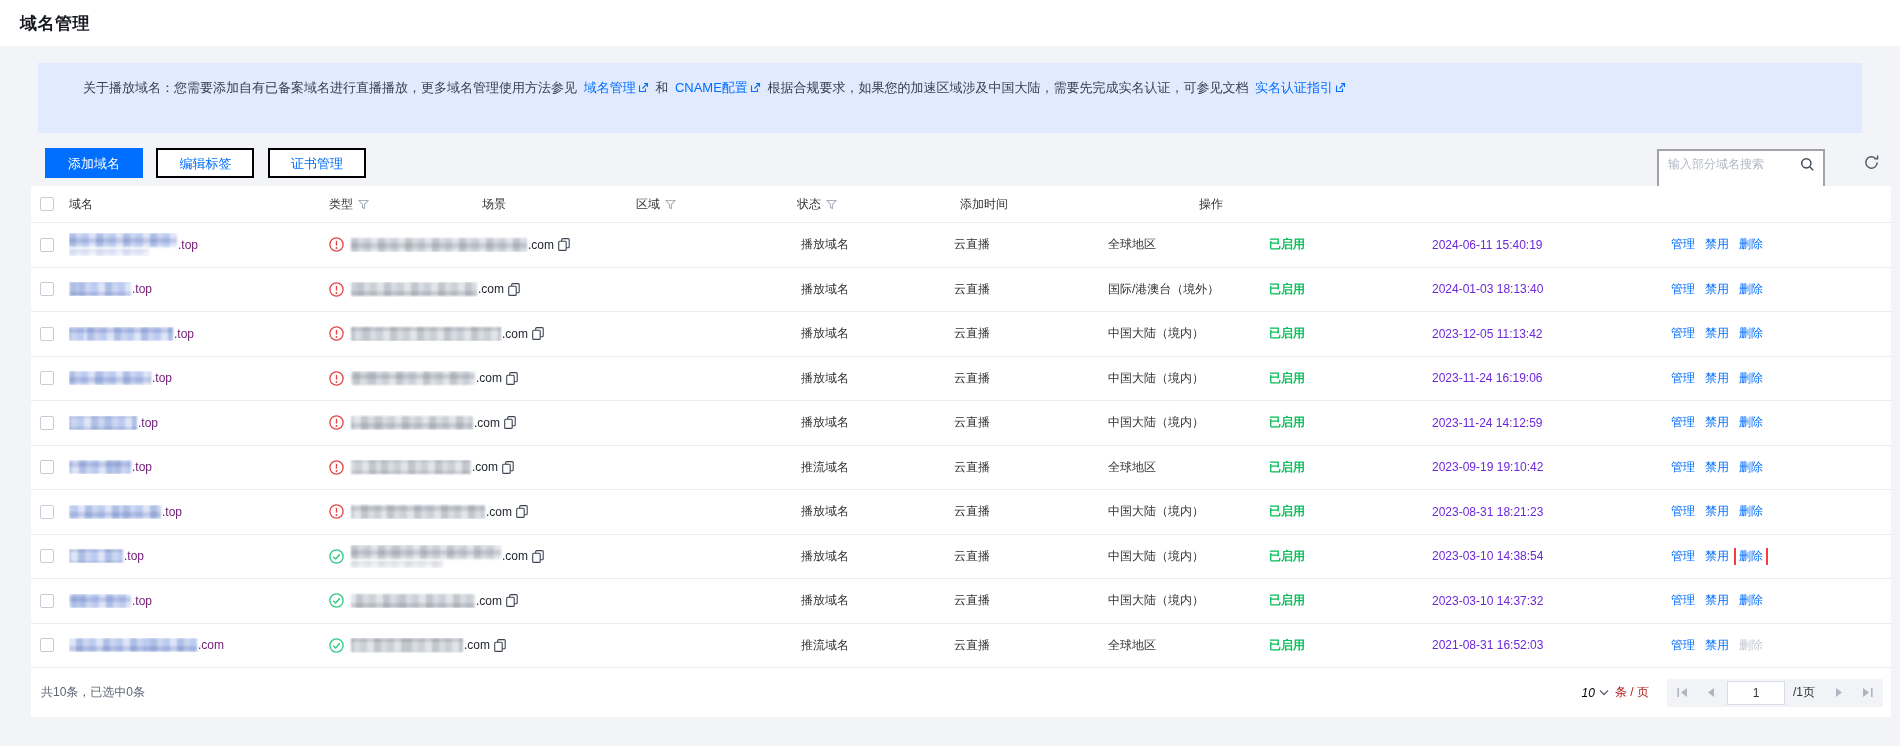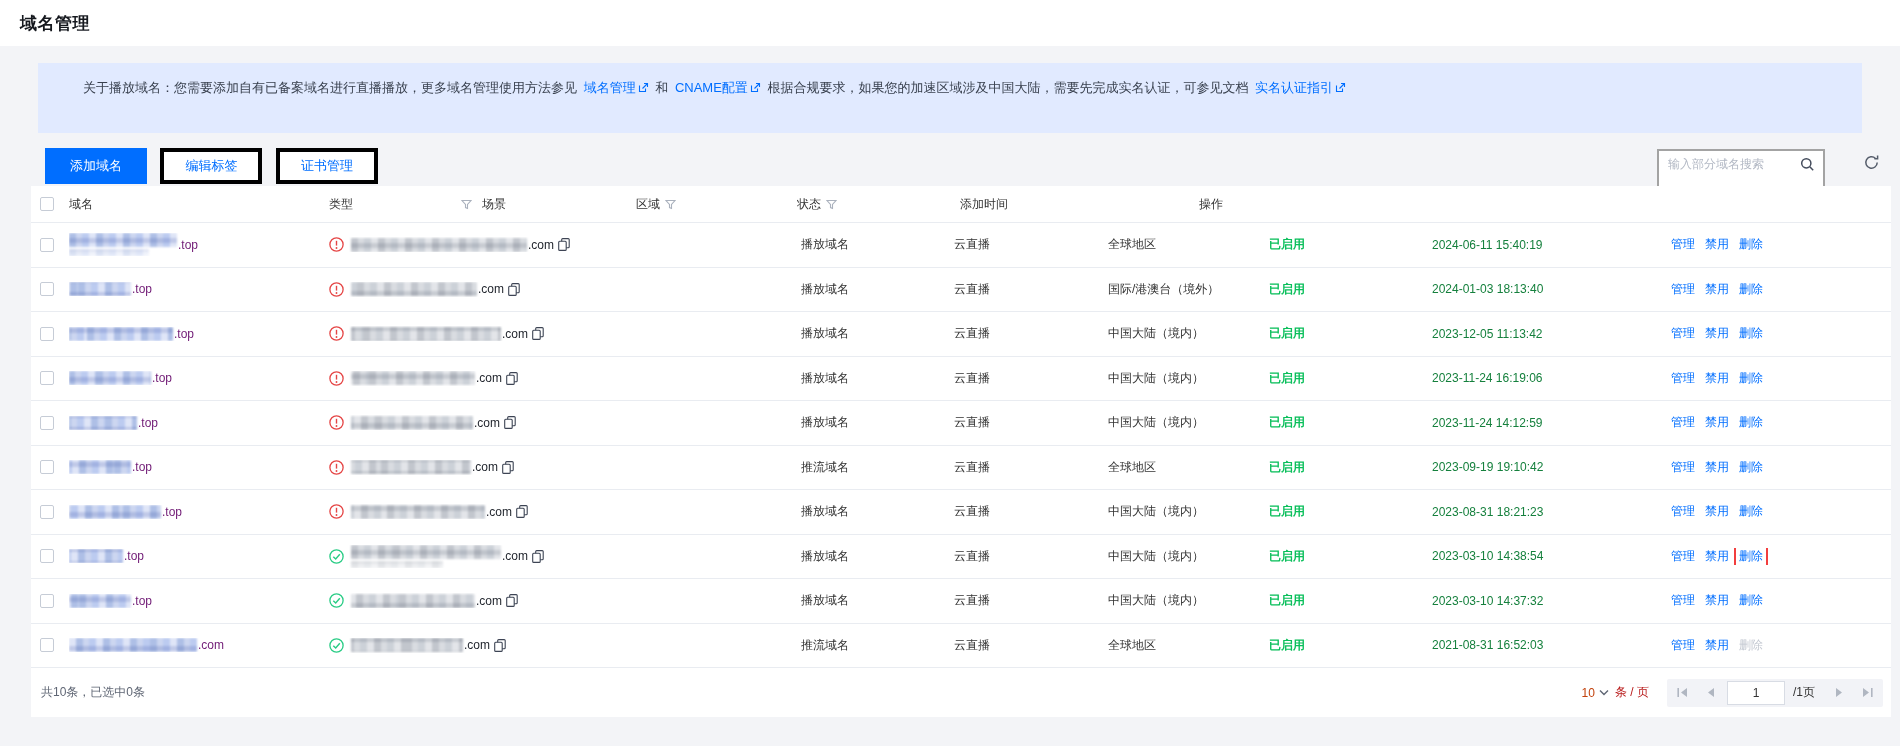--- a/index.html
+++ b/index.html
@@ -9,66 +9,66 @@
   .content { height:700px; background:#f3f4f7; position:relative; }
 
   
   .banner { position:absolute; left:38px; right:38px; top:17px; height:70px; background:#e1eaff; padding:15px 20px 0 45px; font-size:13px; color:#39414f; }
   .b-line { line-height:20px; white-space:nowrap; }
   .b-link { color:#006eff; text-decoration:none; cursor:pointer; margin:0 3px; }
   .ext-ic { display:inline-block; vertical-align:-1px; margin-left:2px; }
 
   
   .toolbar { position:absolute; top:102px; left:45px; right:20px; height:30px; }
-  .btn { display:inline-block; height:36px; padding:0 21px; margin-right:9px; font-size:13px; line-height:28px; border:4px solid #000000; background:#fff; color:#006eff; cursor:pointer; font-family:inherit; }
+  .btn { display:inline-block; height:30px; padding:0 21px; margin-right:9px; font-size:13px; line-height:28px; border:2px solid #000000; background:#fff; color:#006eff; cursor:pointer; font-family:inherit; }
   .btn.primary { background:#006eff; border-color:#006eff; color:#fff; }
   .search { position:absolute; right:55px; top:1px; width:168px; height:44px; background:#fff; border:2px solid #a3a3a3; }
   .search input { width:128px; height:26px; border:0; outline:none; padding:0 0 0 9px; font-size:12px; color:#333; font-family:inherit; }
   .search input::placeholder { color:#b2b8c4; }
   .search .mag { position:absolute; right:8px; top:6px; cursor:pointer; }
   .refresh { position:absolute; right:0; top:6px; cursor:pointer; }
 
   
   .card { position:absolute; top:140px; left:31px; width:1860px; background:#fff; }
   .tr { display:flex; align-items:center; height:44.5px; border-top:1px solid #e9ecf1; }
   .thead { display:flex; align-items:center; height:36px; border-top:none; color:#8a93a3; font-size:12px; }
   .td { display:flex; align-items:center; padding-right:10px; font-size:12px; color:#333; overflow:hidden; white-space:nowrap; }
   .c-check { width:38px; padding-left:9px; }
-  .c-domain{ width:260px; } .c-cname{ width:472px; } .c-type{ width:153px;justify-content:space-between; }
+  .c-domain{ width:260px; } .c-cname{ width:472px; } .c-type{ width:153px; }
   .c-scene{ width:154px; } .c-region{ width:161px; } .c-status{ width:163px; }
   .c-added{ width:239px; } .c-ops{ width:220px; }
   .cb { width:14px; height:14px; border:1px solid #c6ccd6; background:#fff; border-radius:2px; cursor:pointer; }
   .hd-ic { margin-left:5px; display:inline-flex; cursor:pointer; }
 
   .redact { display:inline-flex; flex-direction:column; }
   .mosaic { height:14px; border-radius:1px; filter:blur(1px); background-blend-mode:multiply; }
   .mosaic.blue { background-image:
       repeating-linear-gradient(90deg,#aebfe6 0 7px,#ccd6f0 7px 13px,#bccbf0 13px 20px,#dfe5f7 20px 27px),
       repeating-linear-gradient(0deg,rgba(255,255,255,.35) 0 4px,rgba(95,115,185,.22) 4px 9px,rgba(255,255,255,.18) 9px 14px); }
   .mosaic.grey { background-image:
       repeating-linear-gradient(90deg,#c2c6cd 0 7px,#d9dce1 7px 13px,#ccd1d8 13px 20px,#e3e5e9 20px 27px),
       repeating-linear-gradient(0deg,rgba(255,255,255,.35) 0 4px,rgba(120,128,142,.22) 4px 9px,rgba(255,255,255,.18) 9px 14px); }
   .mosaic.sub { height:7px; margin-top:2px; opacity:.45; }
   .domain-a { display:flex; align-items:center; color:#701a75; text-decoration:none; cursor:pointer; }
   .suffix { margin-left:1px; }
   .cn-ic { margin-right:7px; display:inline-flex; flex:none; }
   .cn-suffix { color:#23272f; margin:0 4px 0 1px; }
   .copy { display:inline-flex; cursor:pointer; }
   .status-ok { color:#0abf5b;font-weight:bold; }
-  .added-t { color:#15803d; }
+  .added-t { color:#6d28d9; }
   .op { color:#006eff; text-decoration:none; cursor:pointer; margin-right:10px; }
   .op.disabled { color:#c3c8d1; cursor:default; }
   .op-hl { display:inline-block; border:2px solid #f23e3e; border-radius:3px; padding:1px 3px; margin:-3px 4px -3px -5px; }
   .op-hl .op { margin-right:0; }
 
   
   .pagebar { position:relative; display:flex; align-items:center; height:50px; border-top:1px solid #e9ecf1; font-size:12px; color:#5f6674; }
   .total { padding-left:10px; }
   .pager-right { position:absolute; right:8px; display:flex; align-items:center; }
-  .psize { display:inline-flex; align-items:center; color:#c2410c; cursor:pointer; margin-right:6px; }
+  .psize { display:inline-flex; align-items:center; color:#000000; cursor:pointer; margin-right:6px;font-style:italic; }
   .psize b { font-weight:400; margin-right:4px; }
   .perpage { color:#b91c1c; margin-right:18px; }
   .pager { display:flex; align-items:center; background:#f2f3f7; border-radius:2px; height:28px; padding:0 2px; }
   .pbtn { width:28px; height:28px; display:flex; align-items:center; justify-content:center; cursor:pointer; }
   .pinput { width:58px; height:24px; border:1px solid #d8dce4; background:#fff; text-align:center; font-size:12px; color:#333; font-family:inherit; margin:0 2px; }
   .ptotal { color:#333; padding:0 10px 0 6px; }
 </style>
 </head>
 <body>
 

